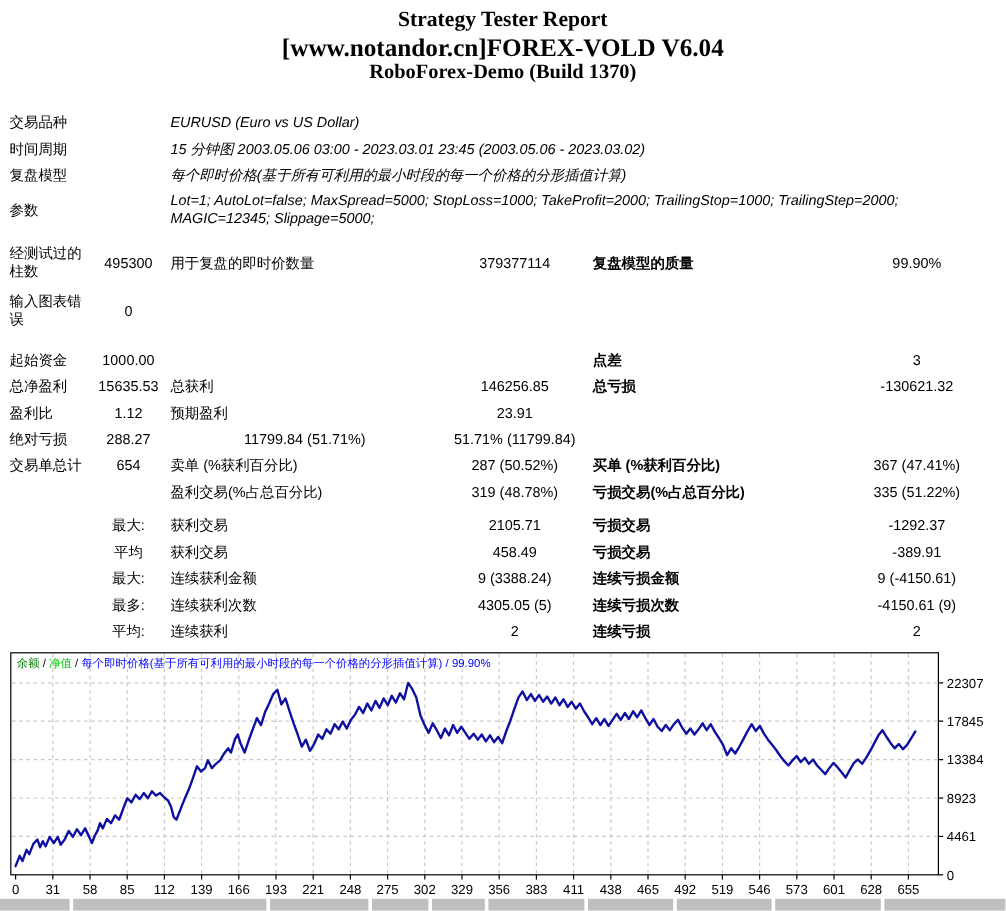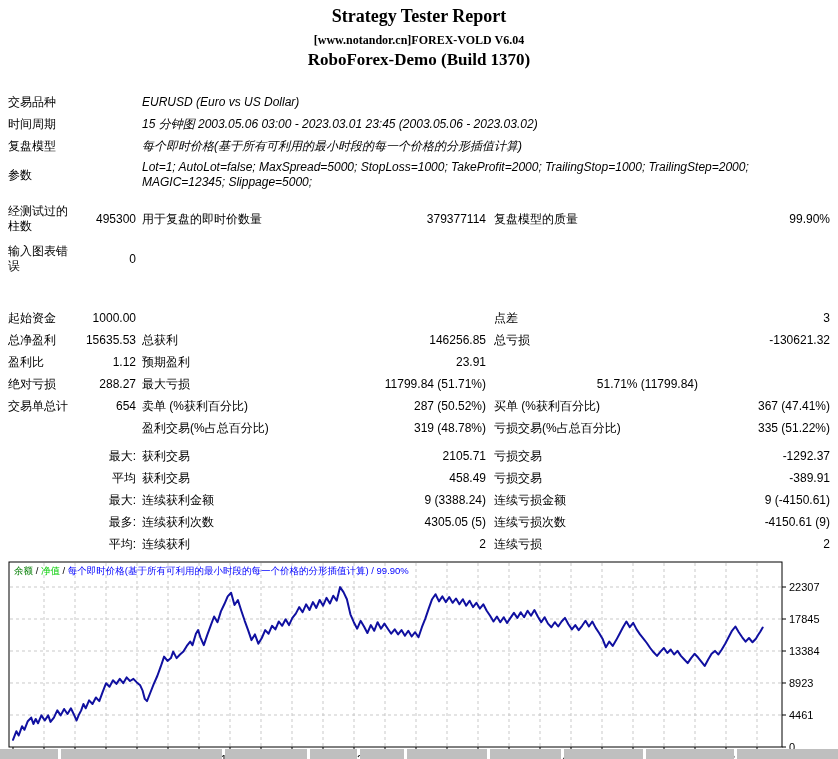--- a/index.html
+++ b/index.html
@@ -2,31 +2,31 @@
 <html><head>
 <meta charset="utf-8">
 <style>
   html,body{margin:0;padding:0;background:#ffffff;color:#000;
     font-family:"Liberation Sans",sans-serif;font-size:12px;}
   .page{width:838px;height:759px;position:relative;overflow:hidden;box-sizing:border-box;
     padding:4px 8px 0 8px;}
   
   .hdr{text-align:center;font-family:"Liberation Serif",serif;font-weight:bold;}
   .title{font-size:18px;line-height:25px;}
-  .subtitle{font-size:12px;line-height:23px;}
+  .subtitle{font-size:21px;line-height:23px;}
   .server{font-size:17px;line-height:15px;}
   
   .tbl{margin-top:24px;}
   .row{display:grid;grid-template-columns:70px 58px 236px 114px 212px 132px;
     align-items:center;min-height:22px;line-height:15px;}
-  .row .c2,.row .c4,.row .c6{text-align:right;white-space:nowrap;}
+  .row .c2,.row .c4,.row .c6{text-align:center;white-space:nowrap;}
   .row .c3{padding-left:6px;}
-  .row .c5{padding-left:8px;}
+  .row .c5{padding-left:8px;font-weight:bold;}
   .row .span{grid-column:3/7;padding-left:6px;font-style:italic;}
-  .gap-lg{margin-top:28px;}
+  .gap-lg{margin-top:10px;}
   .gap-md{margin-top:0;}
   .gap-sm{margin-top:6px;}
   .tall{min-height:40px;}
   .ptall{min-height:36px;}
   
   .chart-wrap{margin-top:6px;}
   svg text{font-family:"Liberation Sans",sans-serif;}
   
   .taskbar{position:absolute;left:0;bottom:0;width:838px;height:10px;display:flex;gap:3px;}
   .taskbar .seg{background:#bfbfbf;height:10px;}
@@ -98,21 +98,20 @@
         <div class="c1">盈利比</div>
         <div class="c2">1.12</div>
         <div class="c3">预期盈利</div>
         <div class="c4">23.91</div>
         <div class="c5"></div>
         <div class="c6"></div>
       </div>
       <div class="row">
         <div class="c1">绝对亏损</div>
         <div class="c2">288.27</div>
-        <div class="c3">最大亏损</div>
         <div class="c4">11799.84 (51.71%)</div>
         <div class="c6">51.71% (11799.84)</div>
       </div>
       <div class="row gap-md">
         <div class="c1">交易单总计</div>
         <div class="c2">654</div>
         <div class="c3">卖单 (%获利百分比)</div>
         <div class="c4">287 (50.52%)</div>
         <div class="c5">买单 (%获利百分比)</div>
         <div class="c6">367 (47.41%)</div>

